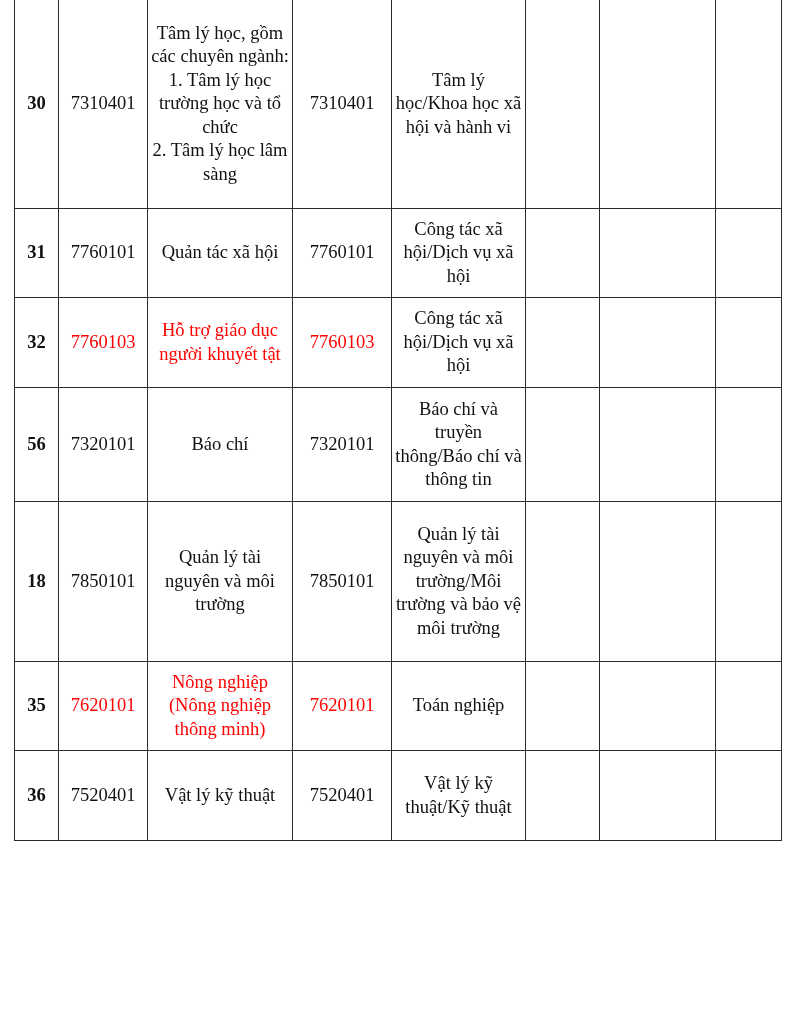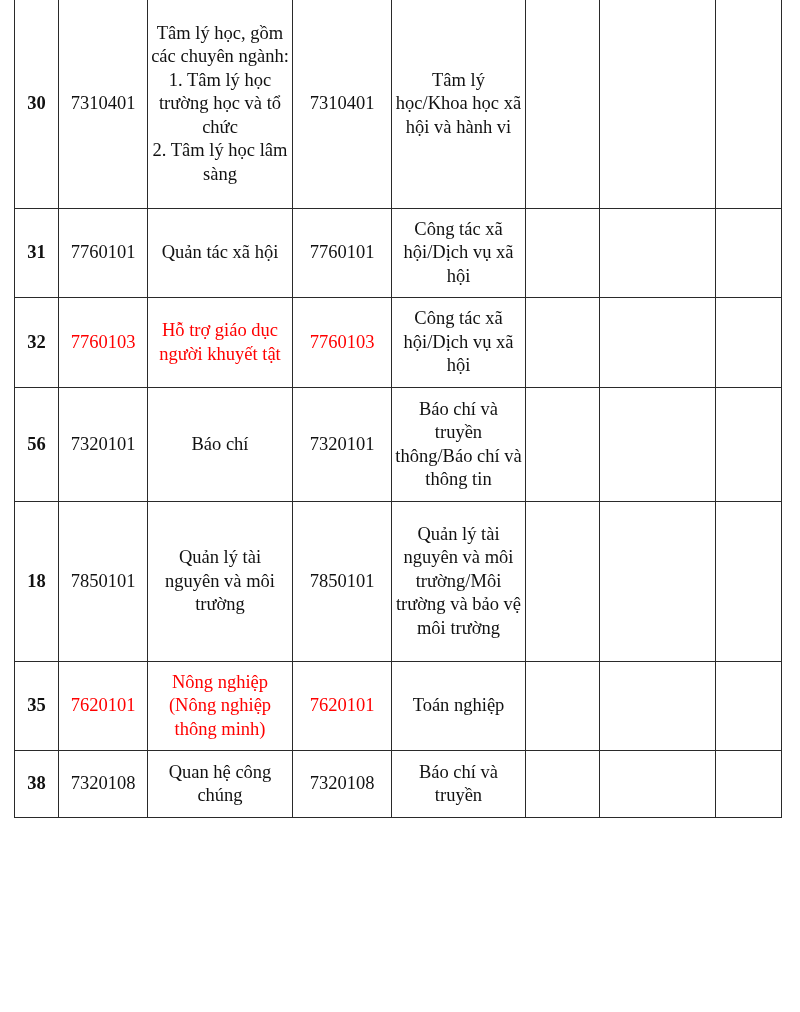--- a/index.html
+++ b/index.html
@@ -84,24 +84,24 @@
     <tr style="height:89px">
       <td class="stt">35</td>
       <td class="code1 red">7620101</td>
       <td class="red">Nông nghiệp (Nông nghiệp thông minh)</td>
       <td class="red">7620101</td>
       <td>Toán nghiệp</td>
       <td></td>
       <td></td>
       <td></td>
     </tr>
-    <tr style="height:67px">
-      <td class="stt">38</td>
-      <td class="code1">7320108</td>
-      <td>Quan hệ công chúng</td>
-      <td>7320108</td>
-      <td>Báo chí và truyền</td>
+    <tr style="height:90px">
+      <td class="stt">36</td>
+      <td class="code1">7520401</td>
+      <td>Vật lý kỹ thuật</td>
+      <td>7520401</td>
+      <td>Vật lý kỹ thuật/Kỹ thuật</td>
       <td></td>
       <td></td>
       <td></td>
     </tr>
   </tbody>
 </table>
 
 </body></html>

